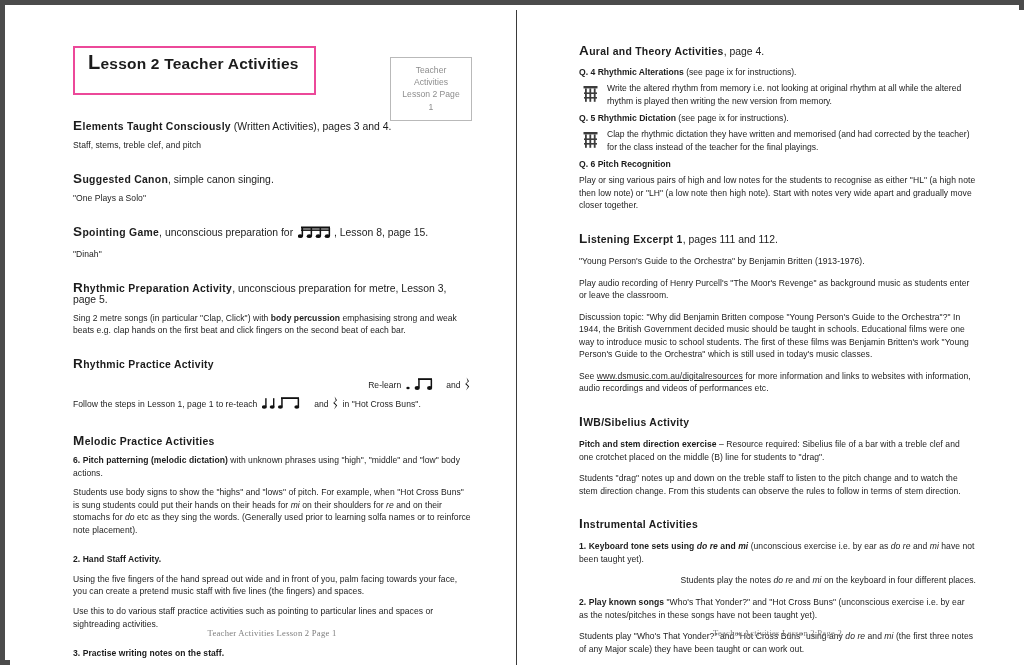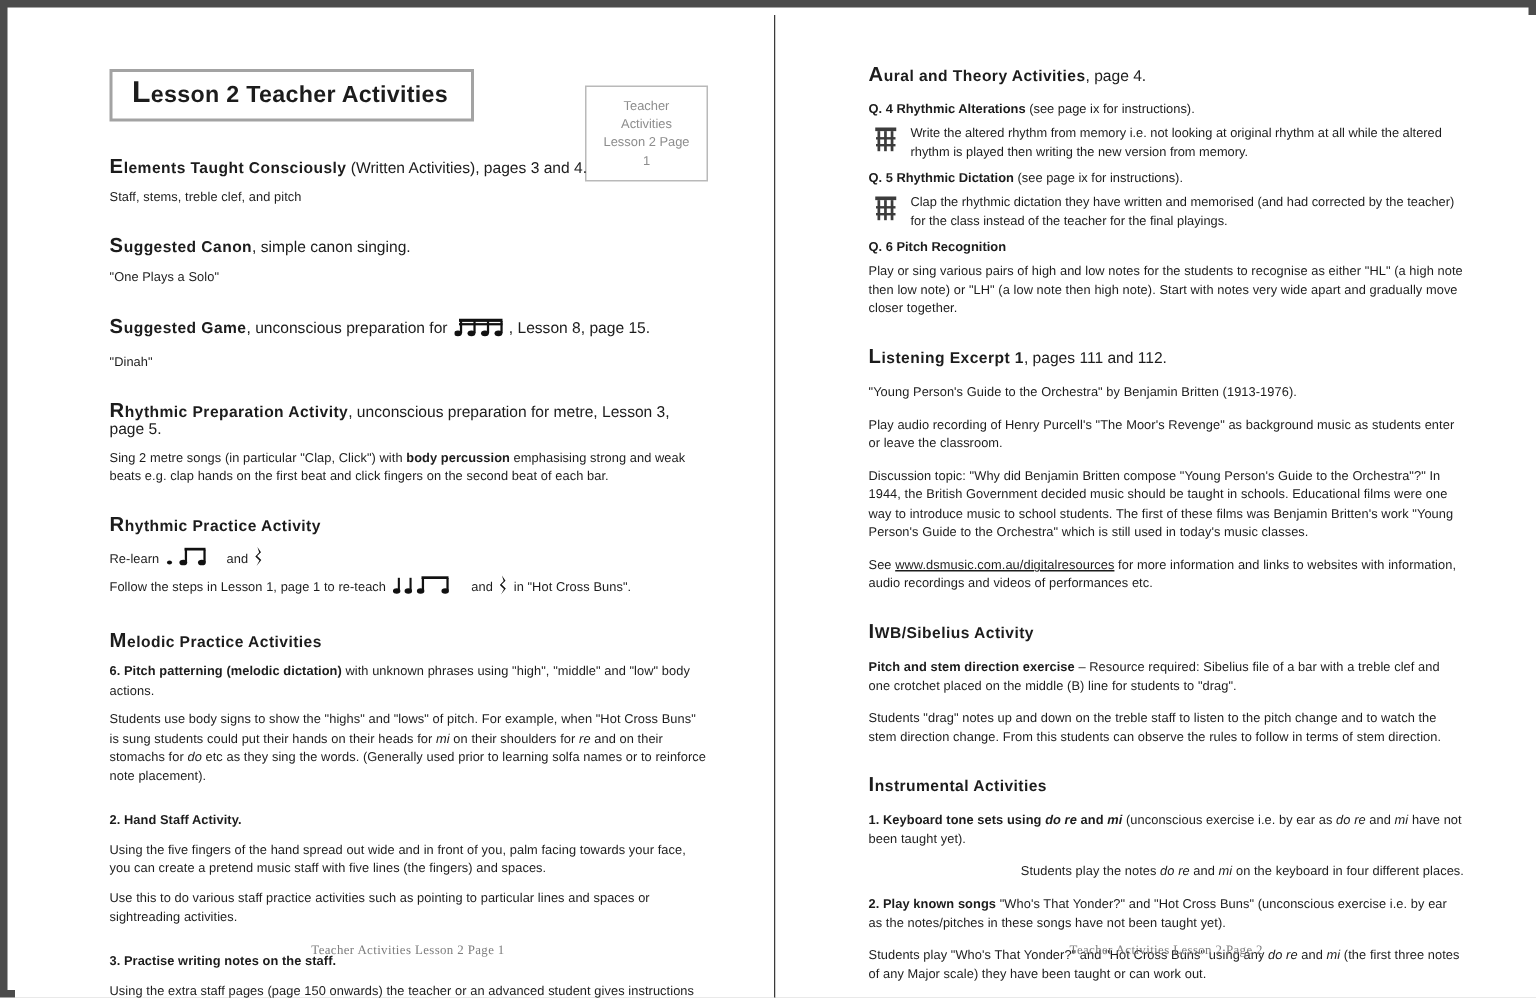--- a/index.html
+++ b/index.html
@@ -39,22 +39,22 @@
     position: absolute;
     top: 0; bottom: 0;
     left: 0; right: 0;
     padding: 36px 44px 0 63px;
   }
   .page-right .page-body { padding: 36px 48px 0 62px; }
 
   
   .title-box {
     display: inline-block;
-    border: 2px solid #a3a3a3;
-    padding: 7px 15px 6px 13px;
+    border: 2px solid #ec4899;
+    padding: 7px 15px 20px 13px;
     margin-bottom: 26px;
   }
   .title-box .t {
     font-size: 15.5px;
     font-weight: bold;
     letter-spacing: .2px;
     white-space: nowrap;
   }
 
   
@@ -82,21 +82,21 @@
   }
   h2.sec .rest { font-weight: normal; letter-spacing: 0; }
   h2.sec .bold-rest { font-weight: bold; letter-spacing: .3px; }
 
   p.para {
     margin: 0 0 7px 0;
     font-size: 8.55px;
     line-height: 1.47;
     letter-spacing: .05px;
   }
-  p.para.tight { margin-bottom: 2px; }
+  p.para.tight { margin-bottom: 2px; text-align: right; }
   .gap-lg { height: 15px; }
   .gap-md { height: 10px; }
 
   b, .b { font-weight: bold; }
   i, .i { font-style: italic; }
   .ul { text-decoration: underline; }
 
   
   p.qline { margin: 0 0 5px 0; font-size: 8.6px; font-weight: bold; }
   p.qline .rest { font-weight: normal; }
@@ -159,21 +159,21 @@
 
       <div class="gap-lg"></div>
 
       
       <h2 class="sec"><span class="cap">S</span><span class="bold-rest">uggested Canon</span><span class="rest">, simple canon singing.</span></h2>
       <p class="para">"One Plays a Solo"</p>
 
       <div class="gap-lg"></div>
 
       
-      <h2 class="sec"><span class="cap">S</span><span class="bold-rest">uggested Game</span><span class="rest">, unconscious preparation for </span><span class="notes">
+      <h2 class="sec"><span class="cap">S</span><span class="bold-rest">pointing Game</span><span class="rest">, unconscious preparation for </span><span class="notes">
         <svg width="34" height="13" viewBox="0 0 34 13">
           <rect x="3" y="0.5" width="29" height="2.1" fill="#111"></rect>
           <rect x="3" y="3.4" width="29" height="1.5" fill="#111"></rect>
           <rect x="3.6" y="2" width="1.5" height="8" fill="#111"></rect>
           <rect x="12.6" y="2" width="1.5" height="8" fill="#111"></rect>
           <rect x="21.6" y="2" width="1.5" height="8" fill="#111"></rect>
           <rect x="30.6" y="2" width="1.5" height="8" fill="#111"></rect>
           <ellipse cx="2.3" cy="10.2" rx="2.6" ry="1.9" fill="#111"></ellipse>
           <ellipse cx="11.3" cy="10.2" rx="2.6" ry="1.9" fill="#111"></ellipse>
           <ellipse cx="20.3" cy="10.2" rx="2.6" ry="1.9" fill="#111"></ellipse>

